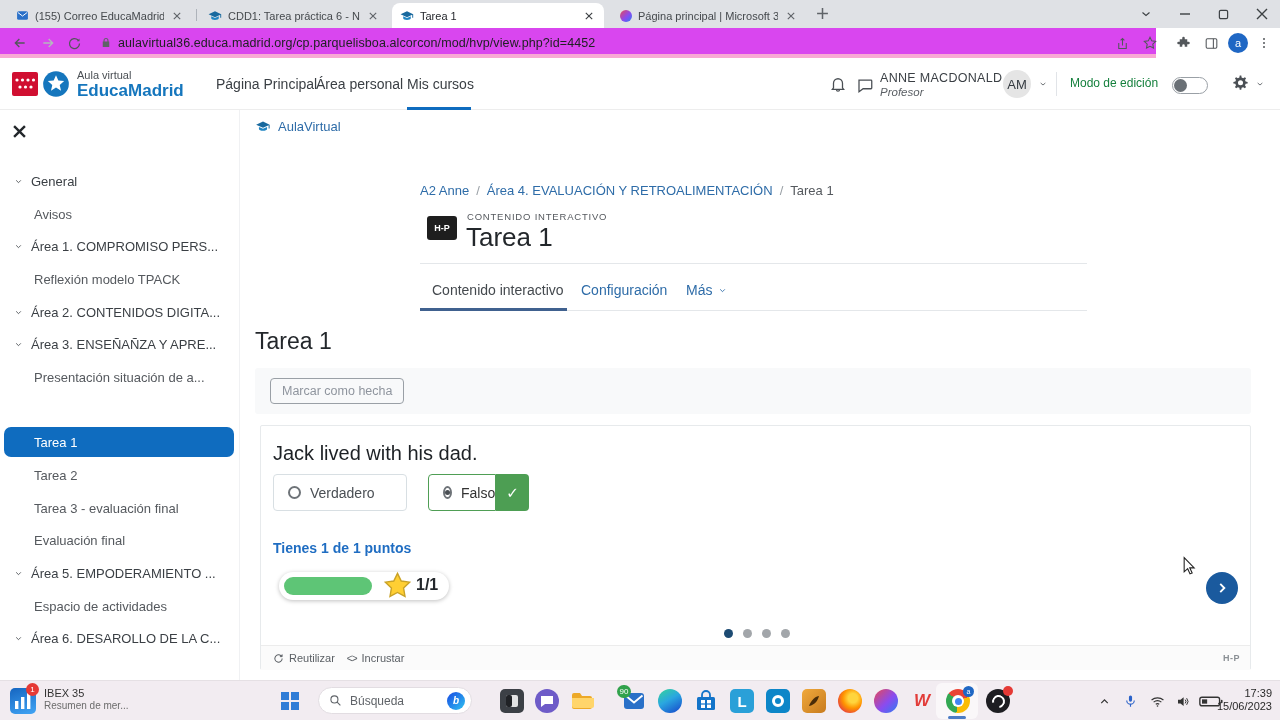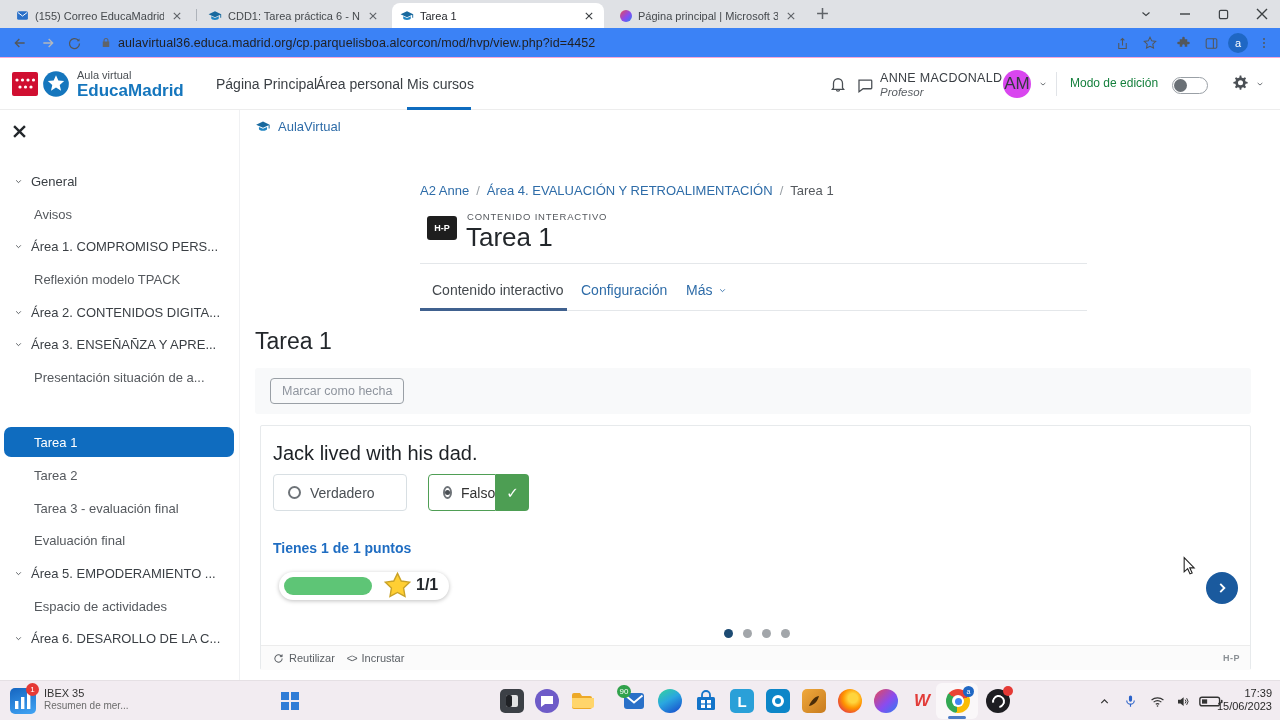--- a/index.html
+++ b/index.html
@@ -9,35 +9,35 @@
 svg{display:block}
 
 
 .tabstrip{left:0;top:0;width:1280px;height:28px;background:#dfe1e5}
 .tab{position:absolute;top:3px;height:25px;display:flex;align-items:center;gap:6px;padding:0 8px;font-size:11px;color:#45494d;overflow:hidden}
 .tab.active{background:#fff;border-radius:8px 8px 0 0;color:#1f2227}
 .tab-title{flex:1;white-space:nowrap;overflow:hidden}
 .tab-close{display:flex;align-items:center;justify-content:center;width:14px;height:14px;border-radius:50%}
 .tabsep{position:absolute;top:9px;width:1px;height:12px;background:#aeb3ba}
 .winctl{position:absolute;top:0;height:28px;width:36px;display:flex;align-items:center;justify-content:center}
-.toolbar{left:0;top:28px;width:1280px;height:30px;background:#3b82f6;border-bottom:1px solid #f9a8d4}
+.toolbar{left:0;top:28px;width:1156px;height:30px;background:#d946ef;border-bottom:4px solid #f9a8d4}
 .navbtn{position:absolute;top:5px;width:20px;height:20px;display:flex;align-items:center;justify-content:center}
 .urltext{position:absolute;left:118px;top:8px;font-size:12.5px;color:#202124;letter-spacing:.1px}
 .avatar-a{position:absolute;left:1228px;top:5px;width:20px;height:20px;border-radius:50%;background:#1f67c4;color:#fff;font-size:11px;display:flex;align-items:center;justify-content:center}
 
 
 .mheader{left:0;top:58px;width:1280px;height:52px;background:#fff;border-bottom:1px solid #ededed}
 .flag{left:12px;top:14px;width:26px;height:24px;background:#d00f31;border-radius:2px}
 .brand-top{left:77px;top:11px;font-size:11px;color:#4a4f54}
 .brand-name{left:77px;top:23px;font-size:17px;font-weight:bold;color:#1576bd}
 .mnav{top:18px;font-size:14px;color:#3a3f44;white-space:nowrap}
 .mnav-underline{left:407px;top:49px;width:64px;height:3px;background:#0f6cbf}
 .uname{left:880px;top:13px;font-size:12.5px;color:#3a3f44;letter-spacing:.3px}
 .urole{left:880px;top:28px;font-size:11.5px;color:#5a5f64;font-style:italic}
-.am{left:1003px;top:12px;width:28px;height:28px;border-radius:50%;background:#d946ef;color:#343a40;font-size:17px;display:flex;align-items:center;justify-content:center}
+.am{left:1003px;top:12px;width:28px;height:28px;border-radius:50%;background:#e5e5e5;color:#343a40;font-size:13px;display:flex;align-items:center;justify-content:center}
 .hdivider{left:1056px;top:14px;width:1px;height:24px;background:#e1e4e8}
 .editlabel{left:1070px;top:18px;font-size:12px;color:#15803d}
 .toggle{left:1172px;top:19px;width:36px;height:17px;border:1px solid #9aa0a6;border-radius:9px;background:#fff}
 .toggle .knob{position:absolute;left:1px;top:1px;width:13px;height:13px;border-radius:50%;background:#6a7076}
 
 
 .sidebar{left:0;top:110px;width:240px;height:570px;background:#fff;border-right:1px solid #f0f1f3}
 .sitem{position:absolute;left:0;width:240px;height:26px;display:flex;align-items:center;font-size:13px}
 .sitem .chev{margin-left:14px;margin-right:8px}
 .sitem.section{color:#3a3f44}
@@ -502,20 +502,28 @@
       <svg width="18" height="18" viewBox="0 0 18 18">
           <g fill="#2f7cd6">
             <rect width="8" height="8"></rect>
             <rect x="10" width="8" height="8"></rect>
             <rect y="10" width="8" height="8"></rect>
             <rect x="10" y="10" width="8" height="8"></rect>
           </g>
         </svg>
     </div>
 
+    <div class="abs search">
+      <svg width="13" height="13" viewBox="0 0 24 24" fill="none" stroke="#5f6368" stroke-width="2">
+          <circle cx="10" cy="10" r="6.5"></circle>
+          <path d="M15 15l6 6"></path>
+        </svg>
+      <span class="ph">Búsqueda</span>
+      <span class="bing">b</span>
+    </div>
 
     <div class="app" style="left:500px;background:#3c4046;border-radius:5px">
         <svg width="24" height="24" viewBox="0 0 24 24">
           <rect x="6" y="6" width="12" height="12" rx="2" fill="#fff" opacity=".85"></rect>
           <rect x="6" y="6" width="6" height="12" rx="2" fill="#202226"></rect>
         </svg>
       </div>
     <div class="app circle" style="left:535px;background:#6e5bc8">
         <svg width="24" height="24" viewBox="0 0 24 24">
           <path d="M6 7h12v8H10l-4 3z" fill="#fff"></path>

